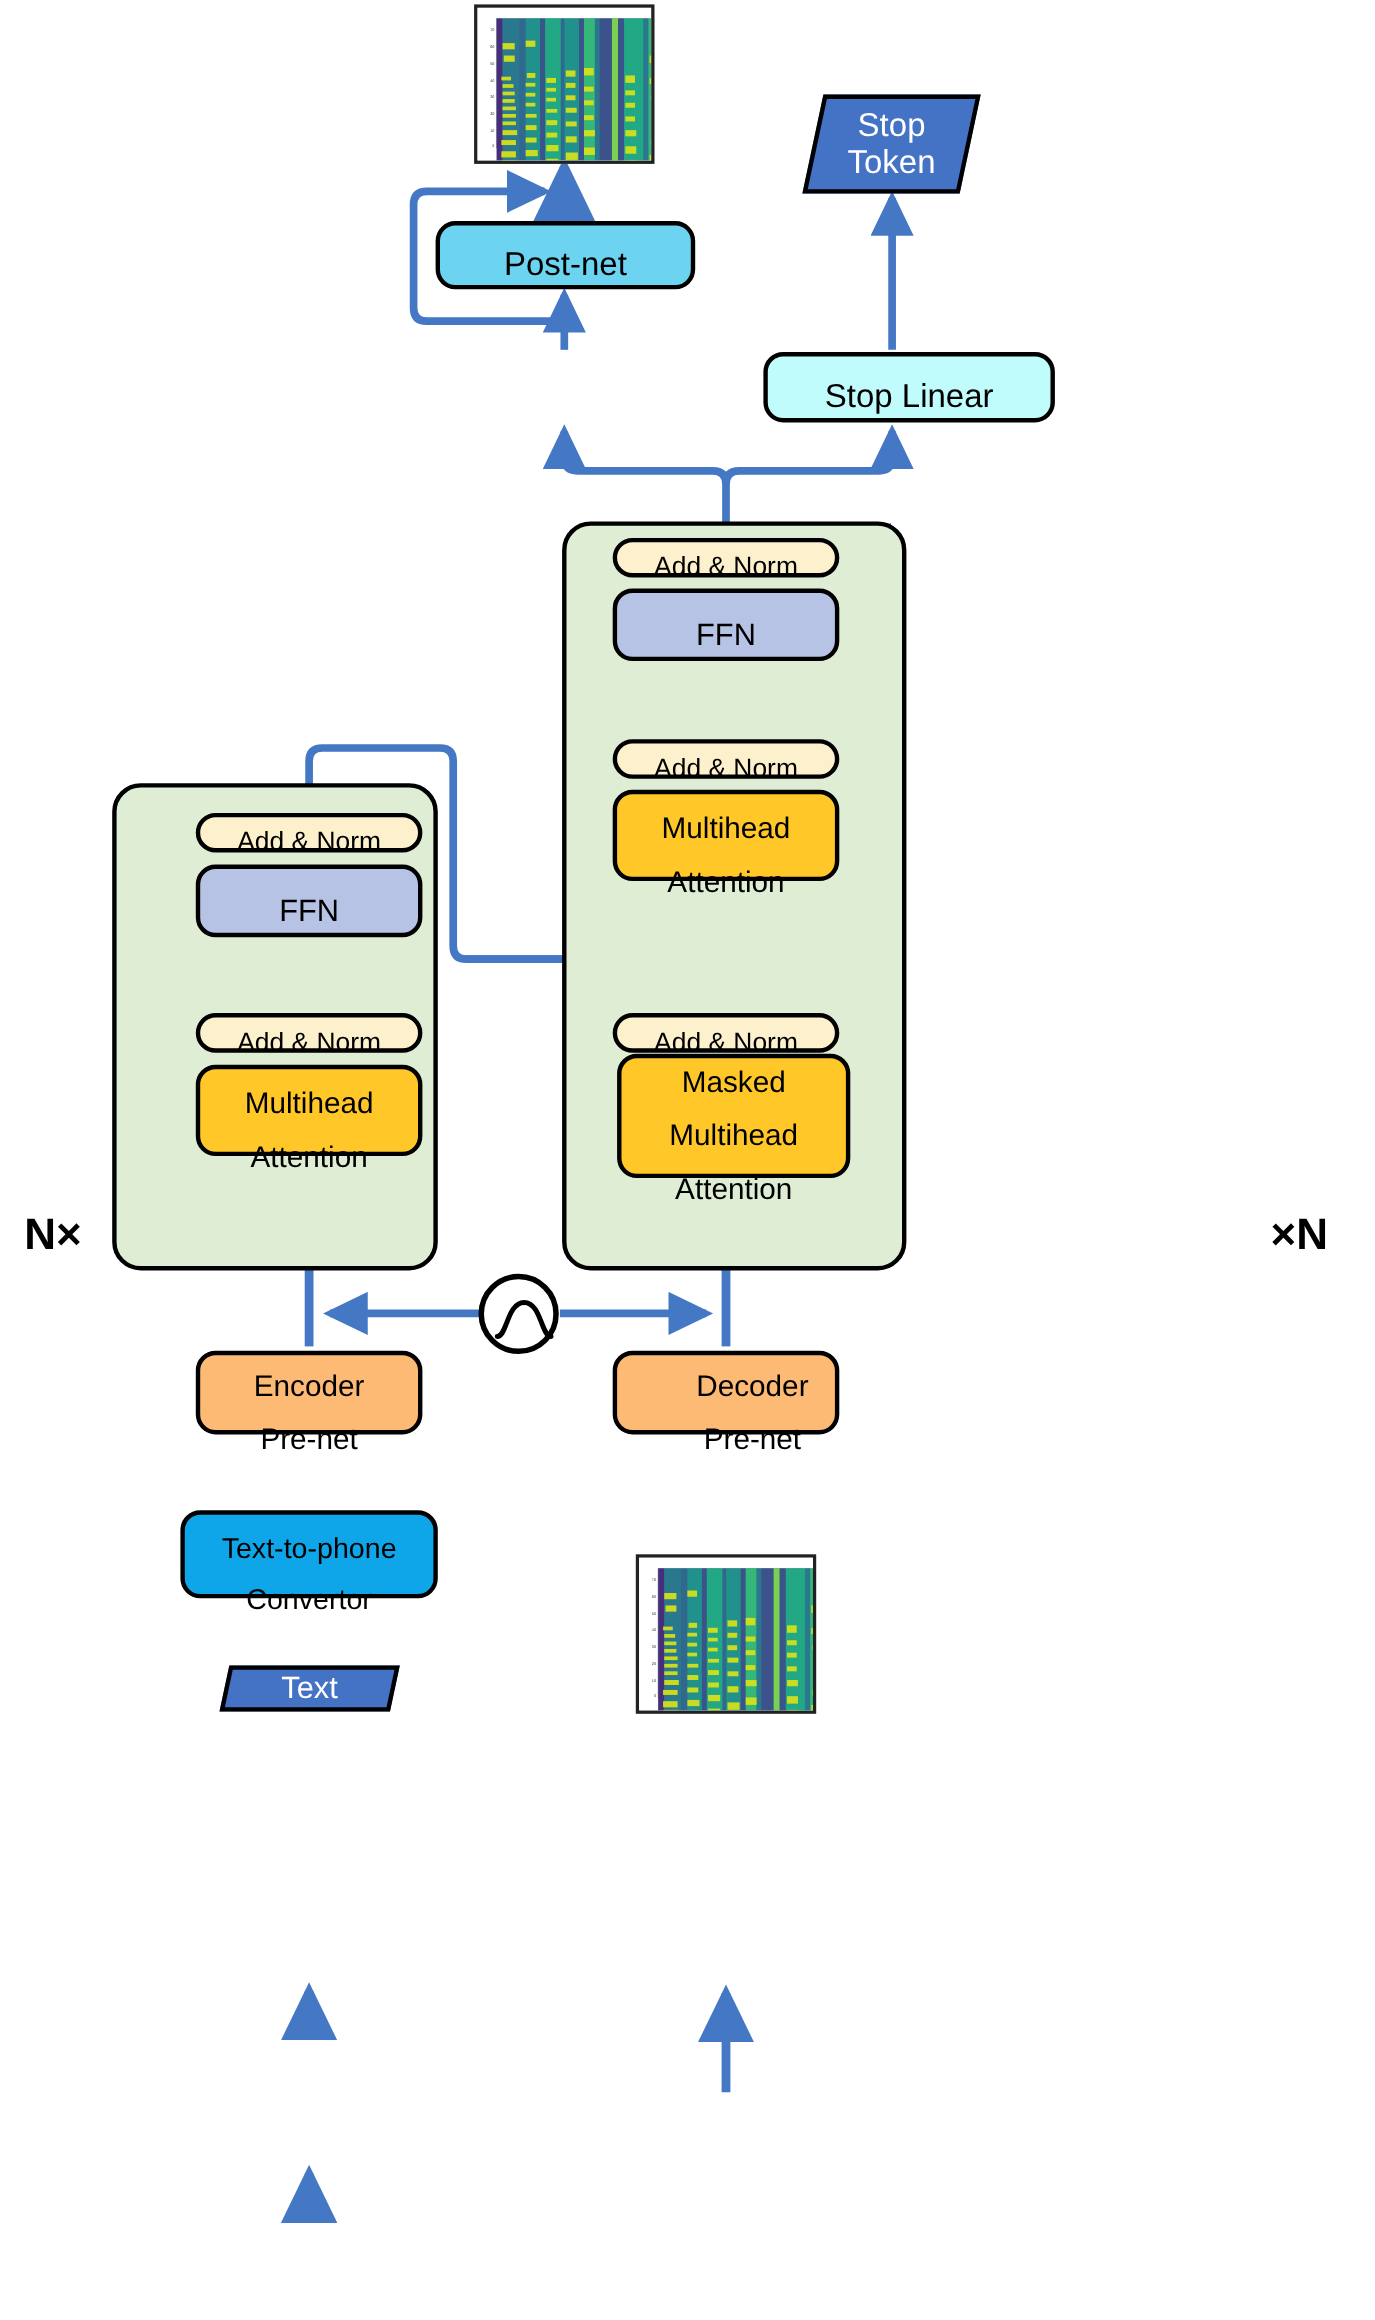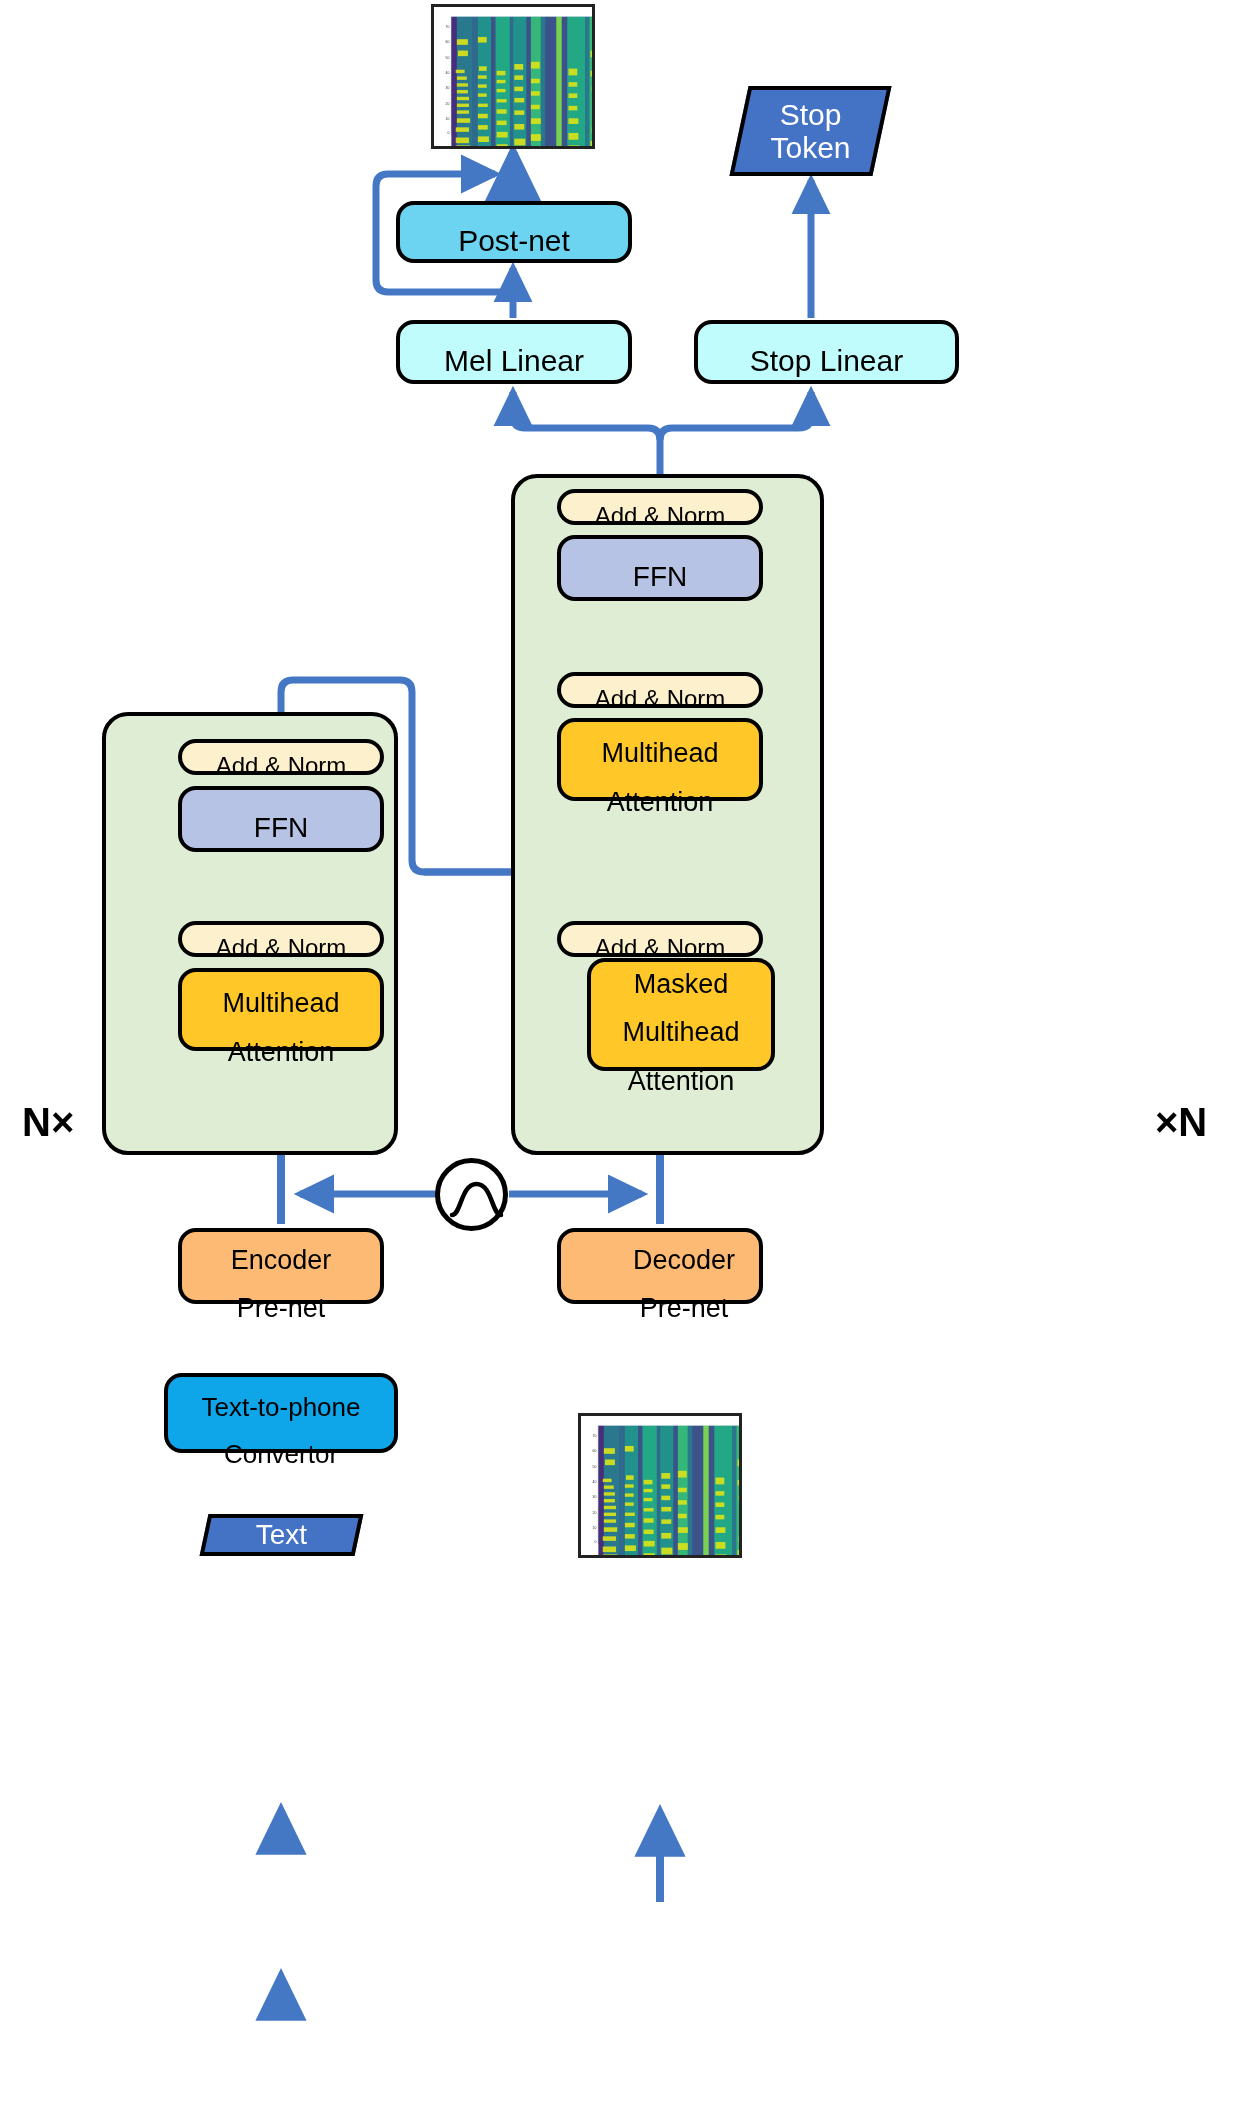--- a/index.html
+++ b/index.html
@@ -242,23 +242,20 @@
     <span>
       <span>Stop</span>
       <span>Token</span>
     </span>
   </div>
 
   <div class="node rrect c-postnet" style="left:396px;top:201px;width:236px;height:62px;font-size:30px;">
     <span>Post-net</span>
   </div>
 
-  <div class="node rrect c-linear" style="left:396px;top:320px;width:236px;height:64px;font-size:30px;">
-    <span>Mel Linear</span>
-  </div>
   <div class="node rrect c-linear" style="left:694px;top:320px;width:265px;height:64px;font-size:30px;">
     <span>Stop Linear</span>
   </div>
 
   <div class="node pill c-addnorm" style="left:557px;top:489px;width:206px;height:36px;font-size:24px;">
     <span>Add &amp; Norm</span>
   </div>
   <div class="node rrect c-ffn" style="left:557px;top:535px;width:206px;height:66px;font-size:28px;">
     <span>FFN</span>
   </div>
@@ -267,21 +264,21 @@
   </div>
   <div class="node rrect c-attn" style="left:557px;top:718px;width:206px;height:83px;font-size:27px;">
     <span>
       <span>Multihead</span>
       <span>Attention</span>
     </span>
   </div>
   <div class="node pill c-addnorm" style="left:557px;top:921px;width:206px;height:36px;font-size:24px;">
     <span>Add &amp; Norm</span>
   </div>
-  <div class="node rrect c-attn" style="left:587px;top:958px;width:188px;height:113px;font-size:27px;">
+  <div class="node rrect c-attn" style="left:561px;top:958px;width:212px;height:113px;font-size:27px;">
     <span>
       <span>Masked</span>
       <span>Multihead</span>
       <span>Attention</span>
     </span>
   </div>
 
   <div class="node pill c-addnorm" style="left:178px;top:739px;width:206px;height:36px;font-size:24px;">
     <span>Add &amp; Norm</span>
   </div>

